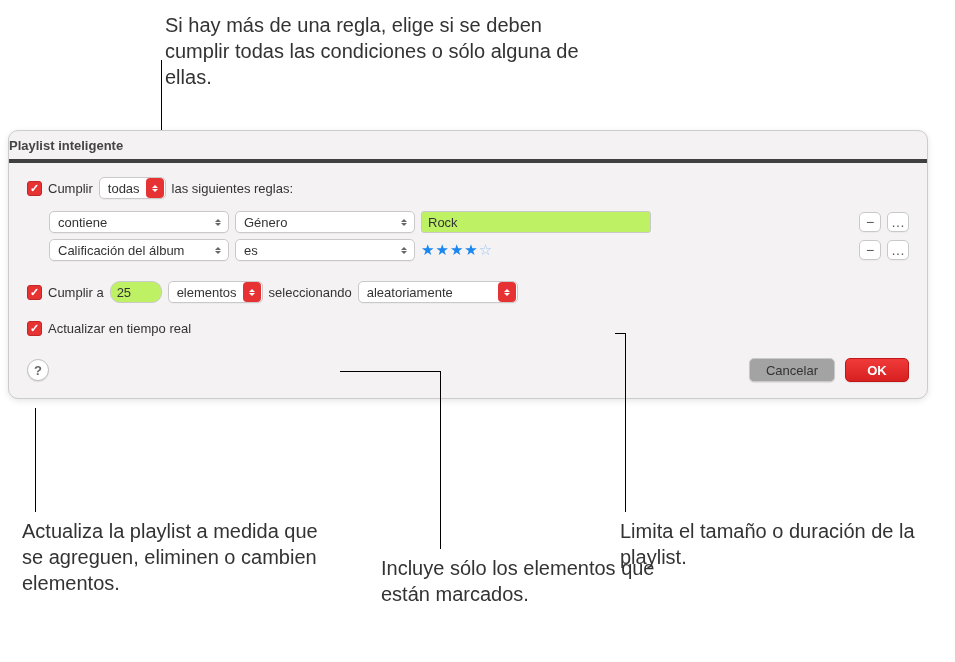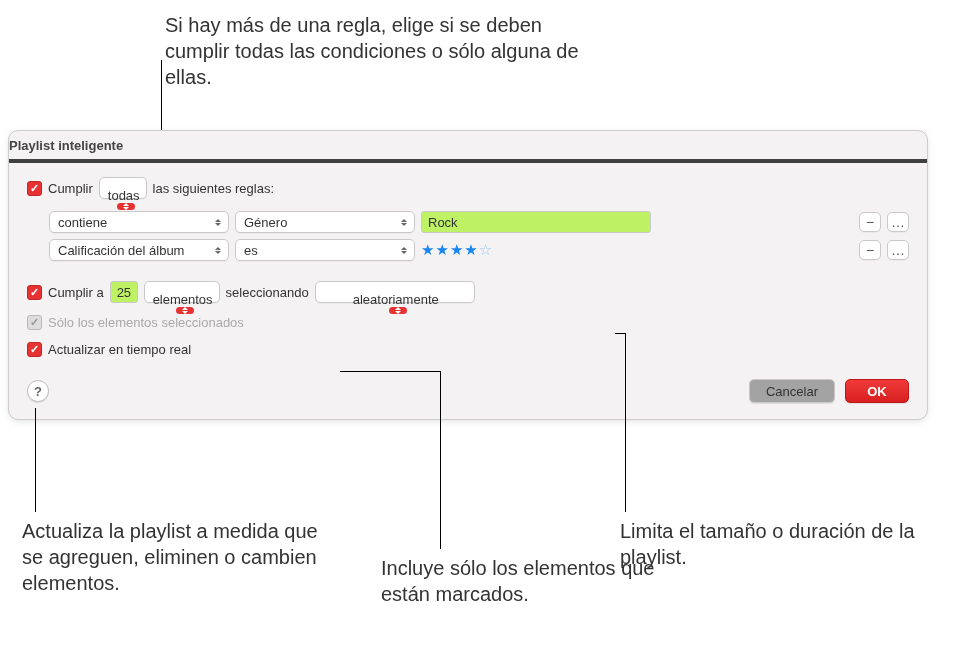--- a/index.html
+++ b/index.html
@@ -71,25 +71,24 @@
     .label { font-size: 13px; color: #333; }
     .label.disabled { color: #aaa; }
 
     .popup {
       display: inline-flex;
       align-items: center;
       background: #fff;
       border: 1px solid #c9c9c9;
       border-radius: 5px;
       height: 22px;
-      padding: 10px 0 0 8px;
+      padding: 0 0 0 8px;
       font-size: 13px;
       position: relative;
       box-shadow: 0 1px 0 rgba(0,0,0,0.03);
-      flex-direction: column;
     }
     .popup-text { padding-right: 6px; }
     .popup-arrows {
       width: 18px; height: 20px;
       background: #e63232;
       border-radius: 4px;
       display: flex; flex-direction: column;
       align-items: center; justify-content: center;
       gap: 1px;
       margin-right: 1px;
@@ -132,21 +131,21 @@
     .textfield {
       background: #bef264;
       border: 1px solid #c9c9c9;
       border-radius: 3px;
       height: 22px;
       padding: 0 6px;
       font-size: 13px;
       display: flex;
       align-items: center;
     }
-    .num-field { width: 28px; }
+    .num-field { width: 52px; border-radius: 10px; }
 
     .rule-row {
       display: flex;
       align-items: center;
       gap: 6px;
       margin-bottom: 6px;
       margin-left: 22px;
     }
     .rule-right { margin-left: auto; display: flex; gap: 6px; }
     .round-btn {
@@ -271,24 +270,20 @@
       </div>
       <span class="label">seleccionando</span>
       <div class="popup" style="min-width:160px">
         <span class="popup-text" style="flex:1">aleatoriamente</span>
         <span class="popup-arrows"></span>
       </div>
     </div>
 
     <div class="spacer-s"></div>
 
-    <div class="row">
-      <div class="checkbox disabled"></div>
-      <span class="label disabled">Sólo los elementos seleccionados</span>
-    </div>
 
     <div class="spacer-s"></div>
 
     <div class="row">
       <div class="checkbox"></div>
       <span class="label">Actualizar en tiempo real</span>
     </div>
 
     <div class="footer">
       <div class="help-btn">?</div>

